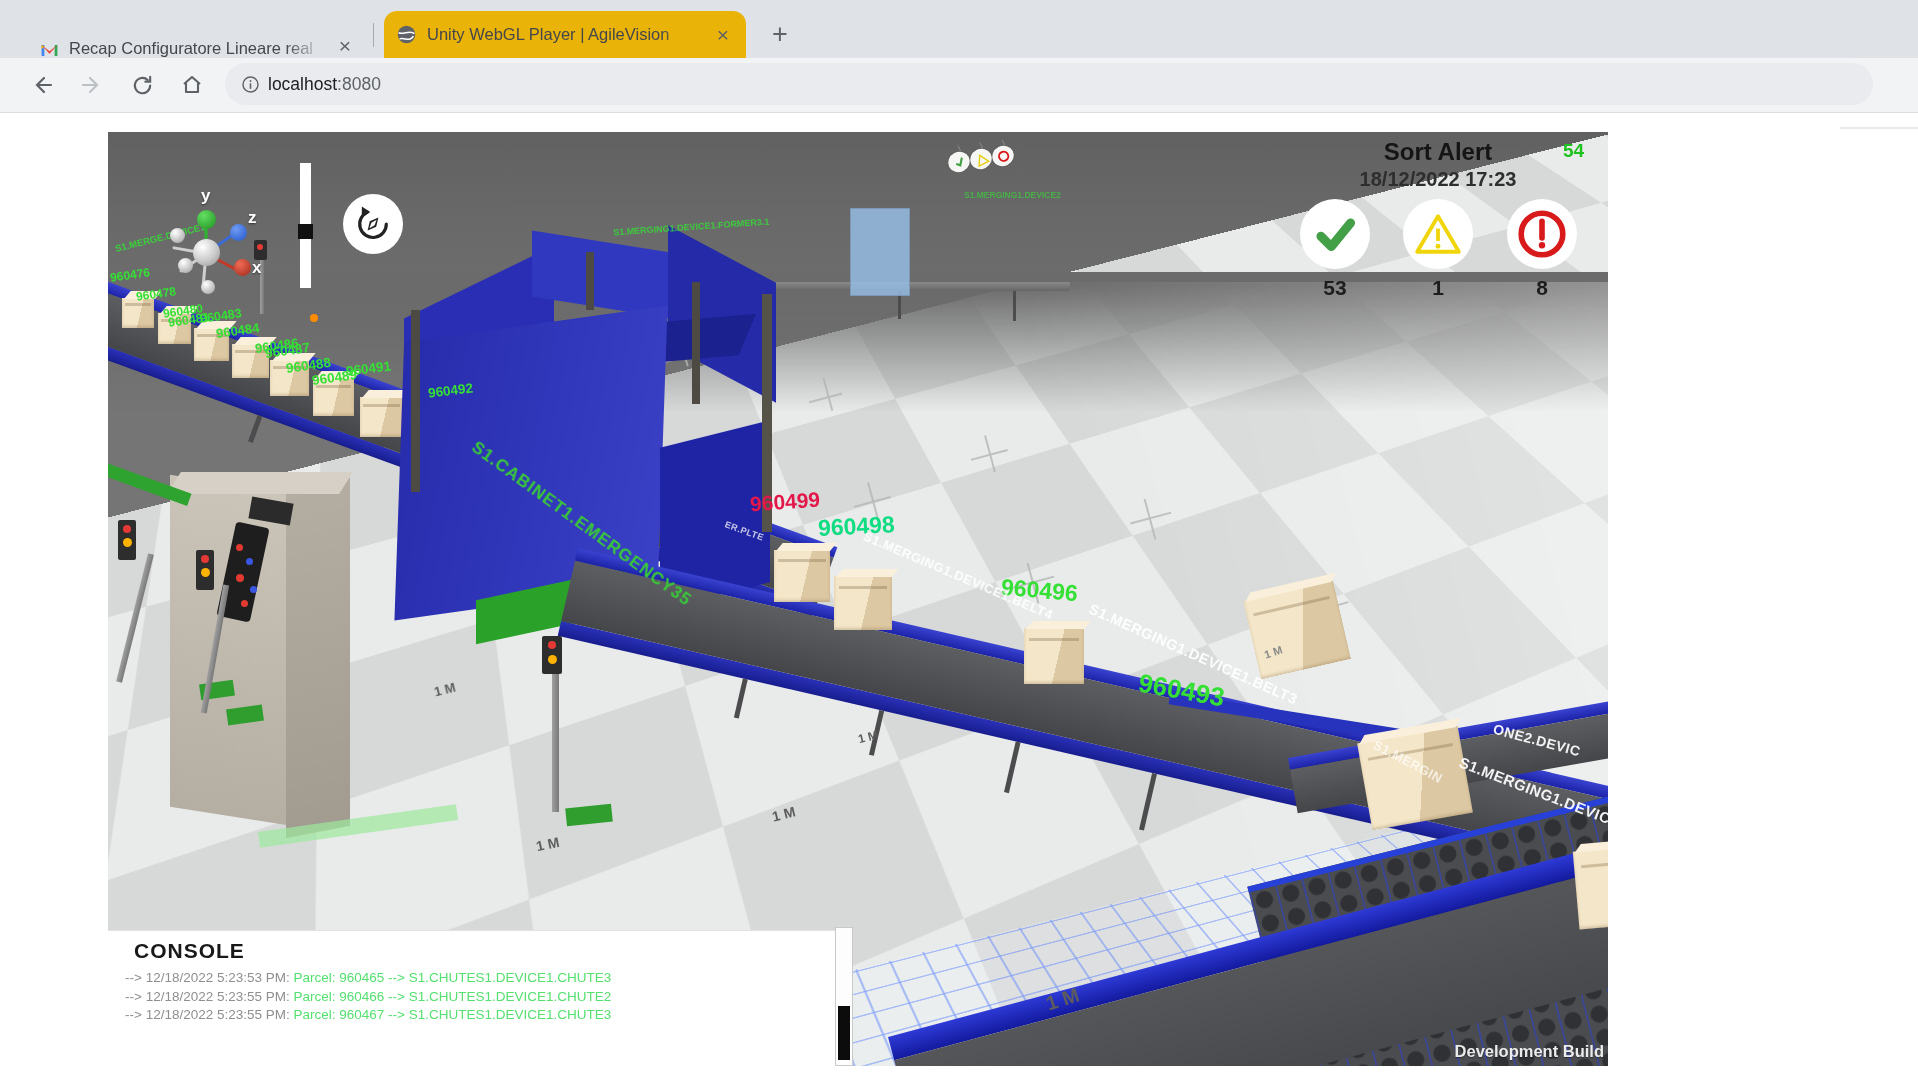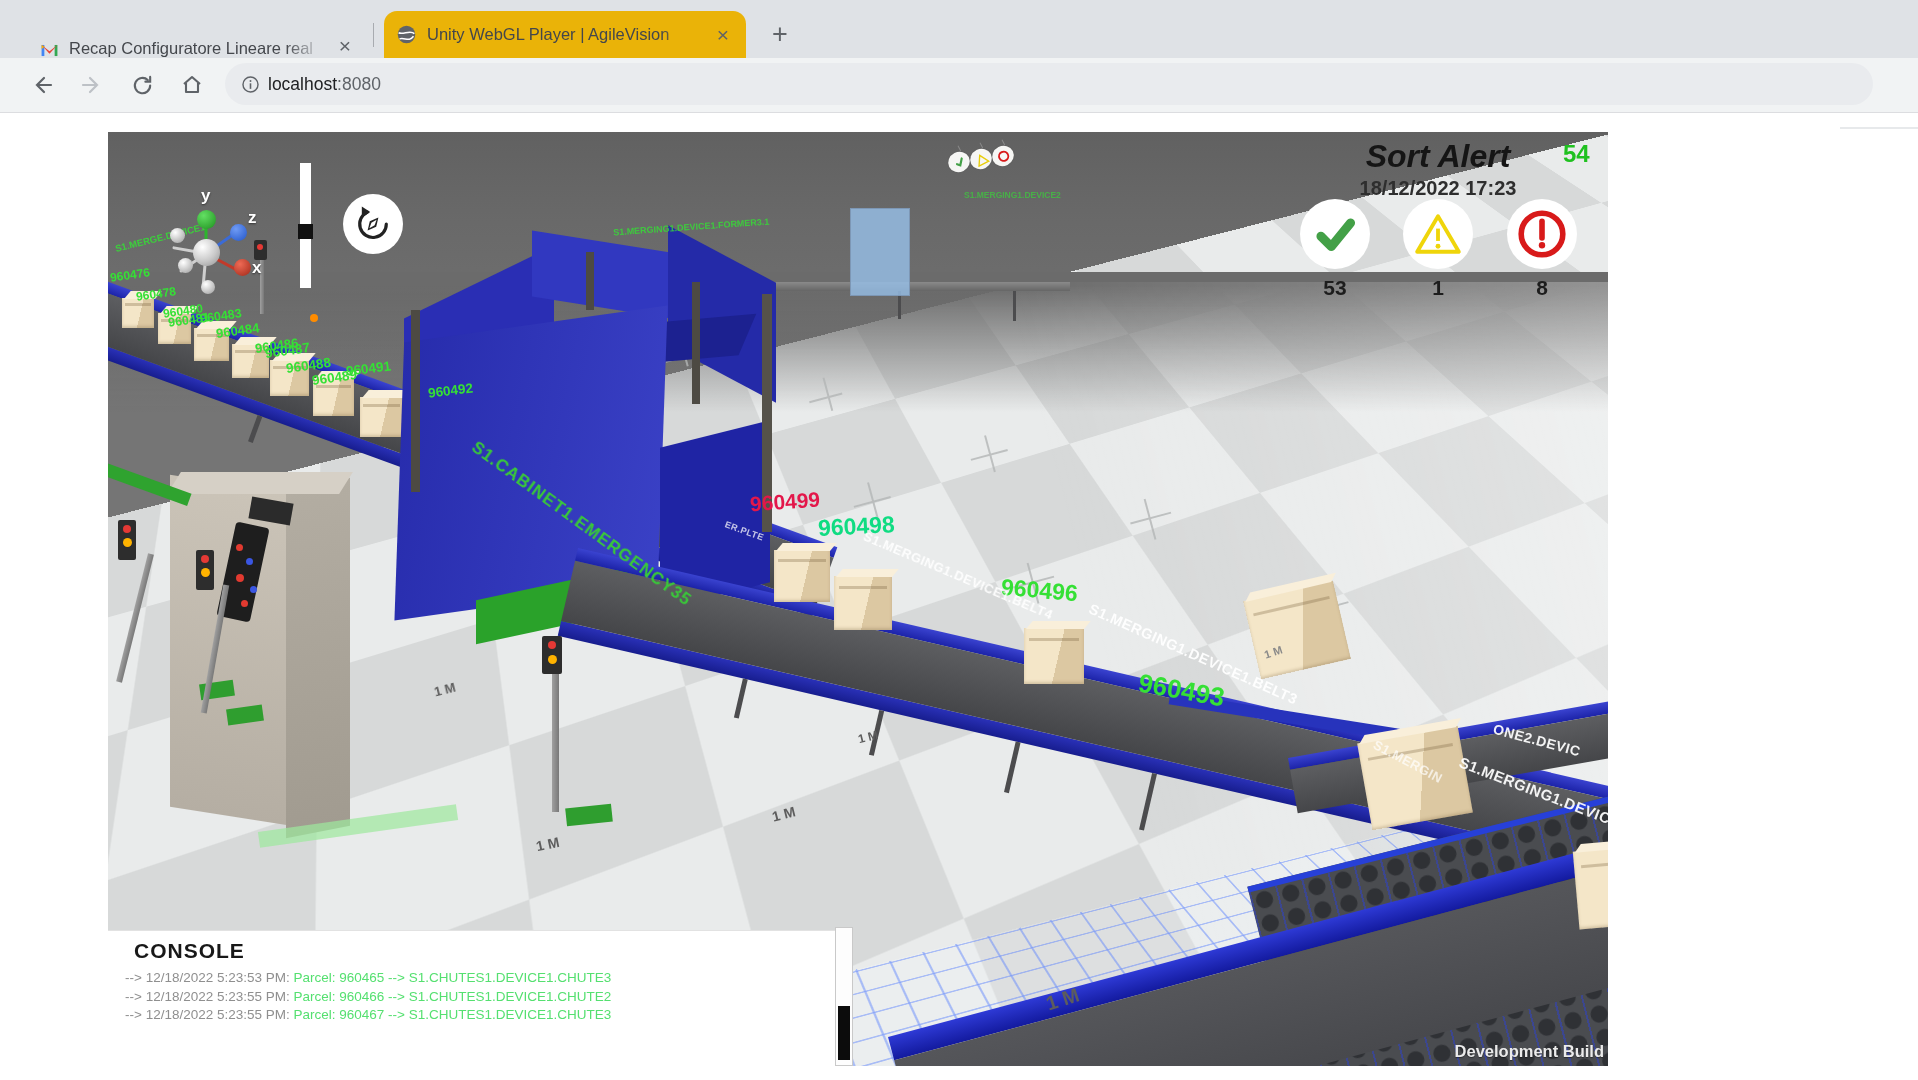--- a/index.html
+++ b/index.html
@@ -80,22 +80,22 @@
   .axis-lb{position:absolute;color:#fff;font-weight:bold;font-size:17px;text-shadow:0 1px 2px rgba(0,0,0,.5);}
   .zoomslider{position:absolute;left:192px;top:31px;width:11px;height:125px;background:#fff;}
   .zoomhandle{position:absolute;left:-2px;top:61px;width:15px;height:15px;background:#111;}
   .resetbtn{position:absolute;left:235px;top:62px;width:60px;height:60px;background:#fff;border-radius:50%;
     display:flex;align-items:center;justify-content:center;cursor:pointer;}
   .coin{position:absolute;width:22px;height:20px;background:#f6f6f4;border-radius:50%;transform:rotate(-27deg);
     display:flex;align-items:center;justify-content:center;box-shadow:0 0 1px #555;}
   .coin::before{content:"";position:absolute;top:-5px;right:4px;width:1.5px;height:6px;background:#888;}
   
   .sortalert{position:absolute;left:1165px;top:6px;width:330px;text-align:center;}
-  .sa-title{font-size:32px;font-weight:bold;color:#151515;font-style:italic;}
-  .sa-count{position:absolute;left:290px;top:2px;font-size:24px;font-weight:bold;color:#1fc11f;}
+  .sa-title{font-size:24px;font-weight:bold;color:#151515;}
+  .sa-count{position:absolute;left:290px;top:2px;font-size:19px;font-weight:bold;color:#1fc11f;}
   .sa-date{font-size:20px;font-weight:bold;color:#2e2e2e;margin-top:2px;}
   .sa-ic{position:absolute;width:70px;height:70px;background:#fff;border-radius:50%;top:67px;
     display:flex;align-items:center;justify-content:center;}
   .sa-num{position:absolute;top:144px;width:70px;text-align:center;font-size:21px;font-weight:bold;color:#1d1d1d;}
   
   .console{position:absolute;left:0;top:799px;width:727px;height:159px;background:#fff;box-shadow:0 0 0 1px #e2e2e2;}
   .console-title{margin:8px 0 6px 26px;font-size:21px;font-weight:bold;letter-spacing:1px;color:#181818;}
   .clog{margin-left:17px;font-size:13.5px;line-height:18.5px;white-space:nowrap;}
   .ctime{color:#8f8f8f;}
   .cmsg{color:#55e070;}

